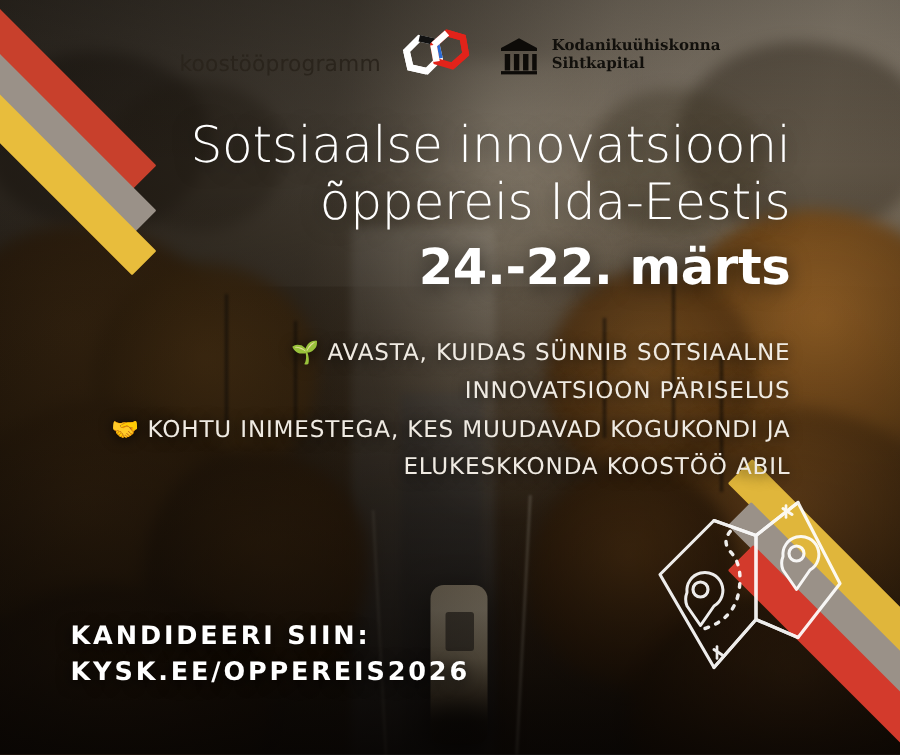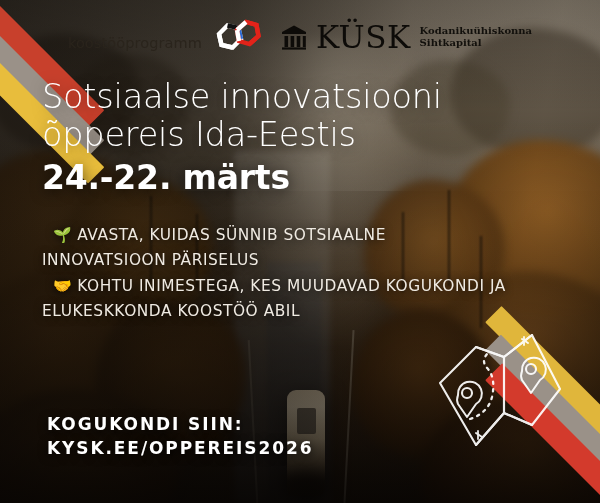--- a/index.html
+++ b/index.html
@@ -67,21 +67,21 @@
   .se-text{line-height:1;text-align:left;}
   .se-l1{font-size:15.5px;font-weight:800;letter-spacing:.6px;color:#18130d;font-family:"DejaVu Sans","Liberation Sans",sans-serif;}
   .se-l2{font-size:14.5px;font-weight:400;letter-spacing:.1px;color:#2a241c;margin-top:12px;}
   .se-mark{position:relative;width:42px;height:40px;}
   .logo-kusk{display:flex;align-items:center;gap:9px;}
   .kusk-icon{width:26px;height:26px;}
   .kusk-word{font-family:"DejaVu Serif","Liberation Serif",serif;font-size:31px;font-weight:400;color:#0d0b08;letter-spacing:.5px;line-height:1;}
   .kusk-sub{font-family:"DejaVu Serif","Liberation Serif",serif;font-weight:700;font-size:10px;line-height:1.22;color:#12100c;}
 
   
-  .content{position:absolute;left:42px;top:78px;width:470px;}
+  .content{position:absolute;left:57px;top:78px;width:470px;text-align:right;}
   .headline{
     font-size:33.5px;font-weight:300;color:#fff;line-height:1.14;letter-spacing:-.2px;
     text-shadow:0 2px 14px rgba(0,0,0,.55);
   }
   .headline .l2{display:block;}
   .dateline{
     margin-top:6px;font-size:33px;font-weight:800;color:#fff;letter-spacing:-.2px;line-height:1.1;
     text-shadow:0 2px 14px rgba(0,0,0,.6);
   }
 
@@ -192,21 +192,20 @@
       <div class="kusk-icon">
         <svg viewBox="0 0 26 26" width="26" height="26" aria-hidden="true">
           <path d="M1 8 L13 1.5 L25 8 L25 10 L1 10 Z" fill="#0d0b08"></path>
           <rect x="3.5" y="12" width="3.6" height="11" fill="#0d0b08"></rect>
           <rect x="9.6" y="12" width="3.6" height="11" fill="#0d0b08"></rect>
           <rect x="15.7" y="12" width="3.6" height="11" fill="#0d0b08"></rect>
           <rect x="21.8" y="12" width="3" height="11" fill="#0d0b08"></rect>
           <rect x="1" y="23.4" width="24" height="2.2" fill="#0d0b08"></rect>
         </svg>
       </div>
-      <div class="kusk-word">KÜSK</div>
       <div>
         <div class="kusk-sub">Kodanikuühiskonna</div>
         <div class="kusk-sub">Sihtkapital</div>
       </div>
     </div>
 
   </div>
 
   <div class="content">
     <div class="headline">
@@ -219,21 +218,21 @@
       <div class="bullet">
         <span class="emo emo-pad">🌱</span><span>AVASTA, KUIDAS SÜNNIB SOTSIAALNE INNOVATSIOON PÄRISELUS</span>
       </div>
       <div class="bullet">
         <span class="emo emo-pad">🤝</span><span>KOHTU INIMESTEGA, KES MUUDAVAD KOGUKONDI JA ELUKESKKONDA KOOSTÖÖ ABIL</span>
       </div>
     </div>
   </div>
 
   <div class="cta">
-    <div>KOGUKONDI SIIN:</div>
+    <div>KANDIDEERI SIIN:</div>
     <div>KYSK.EE/OPPEREIS2026</div>
   </div>
 
   <div class="mapart">
     <svg viewBox="0 0 142 128" width="142" height="128" aria-hidden="true">
       <g fill="none" stroke="#ffffff" stroke-width="2.1" stroke-linejoin="round" stroke-linecap="round">
 
         <path d="M4 56 L40 20 L68 30 L68 86 L40 118 Z"></path>
         <path d="M68 30 L68 86 L96 98 L124 62 L96 8 Z"></path>
         <path d="M40 20 L68 30 L96 8"></path>

